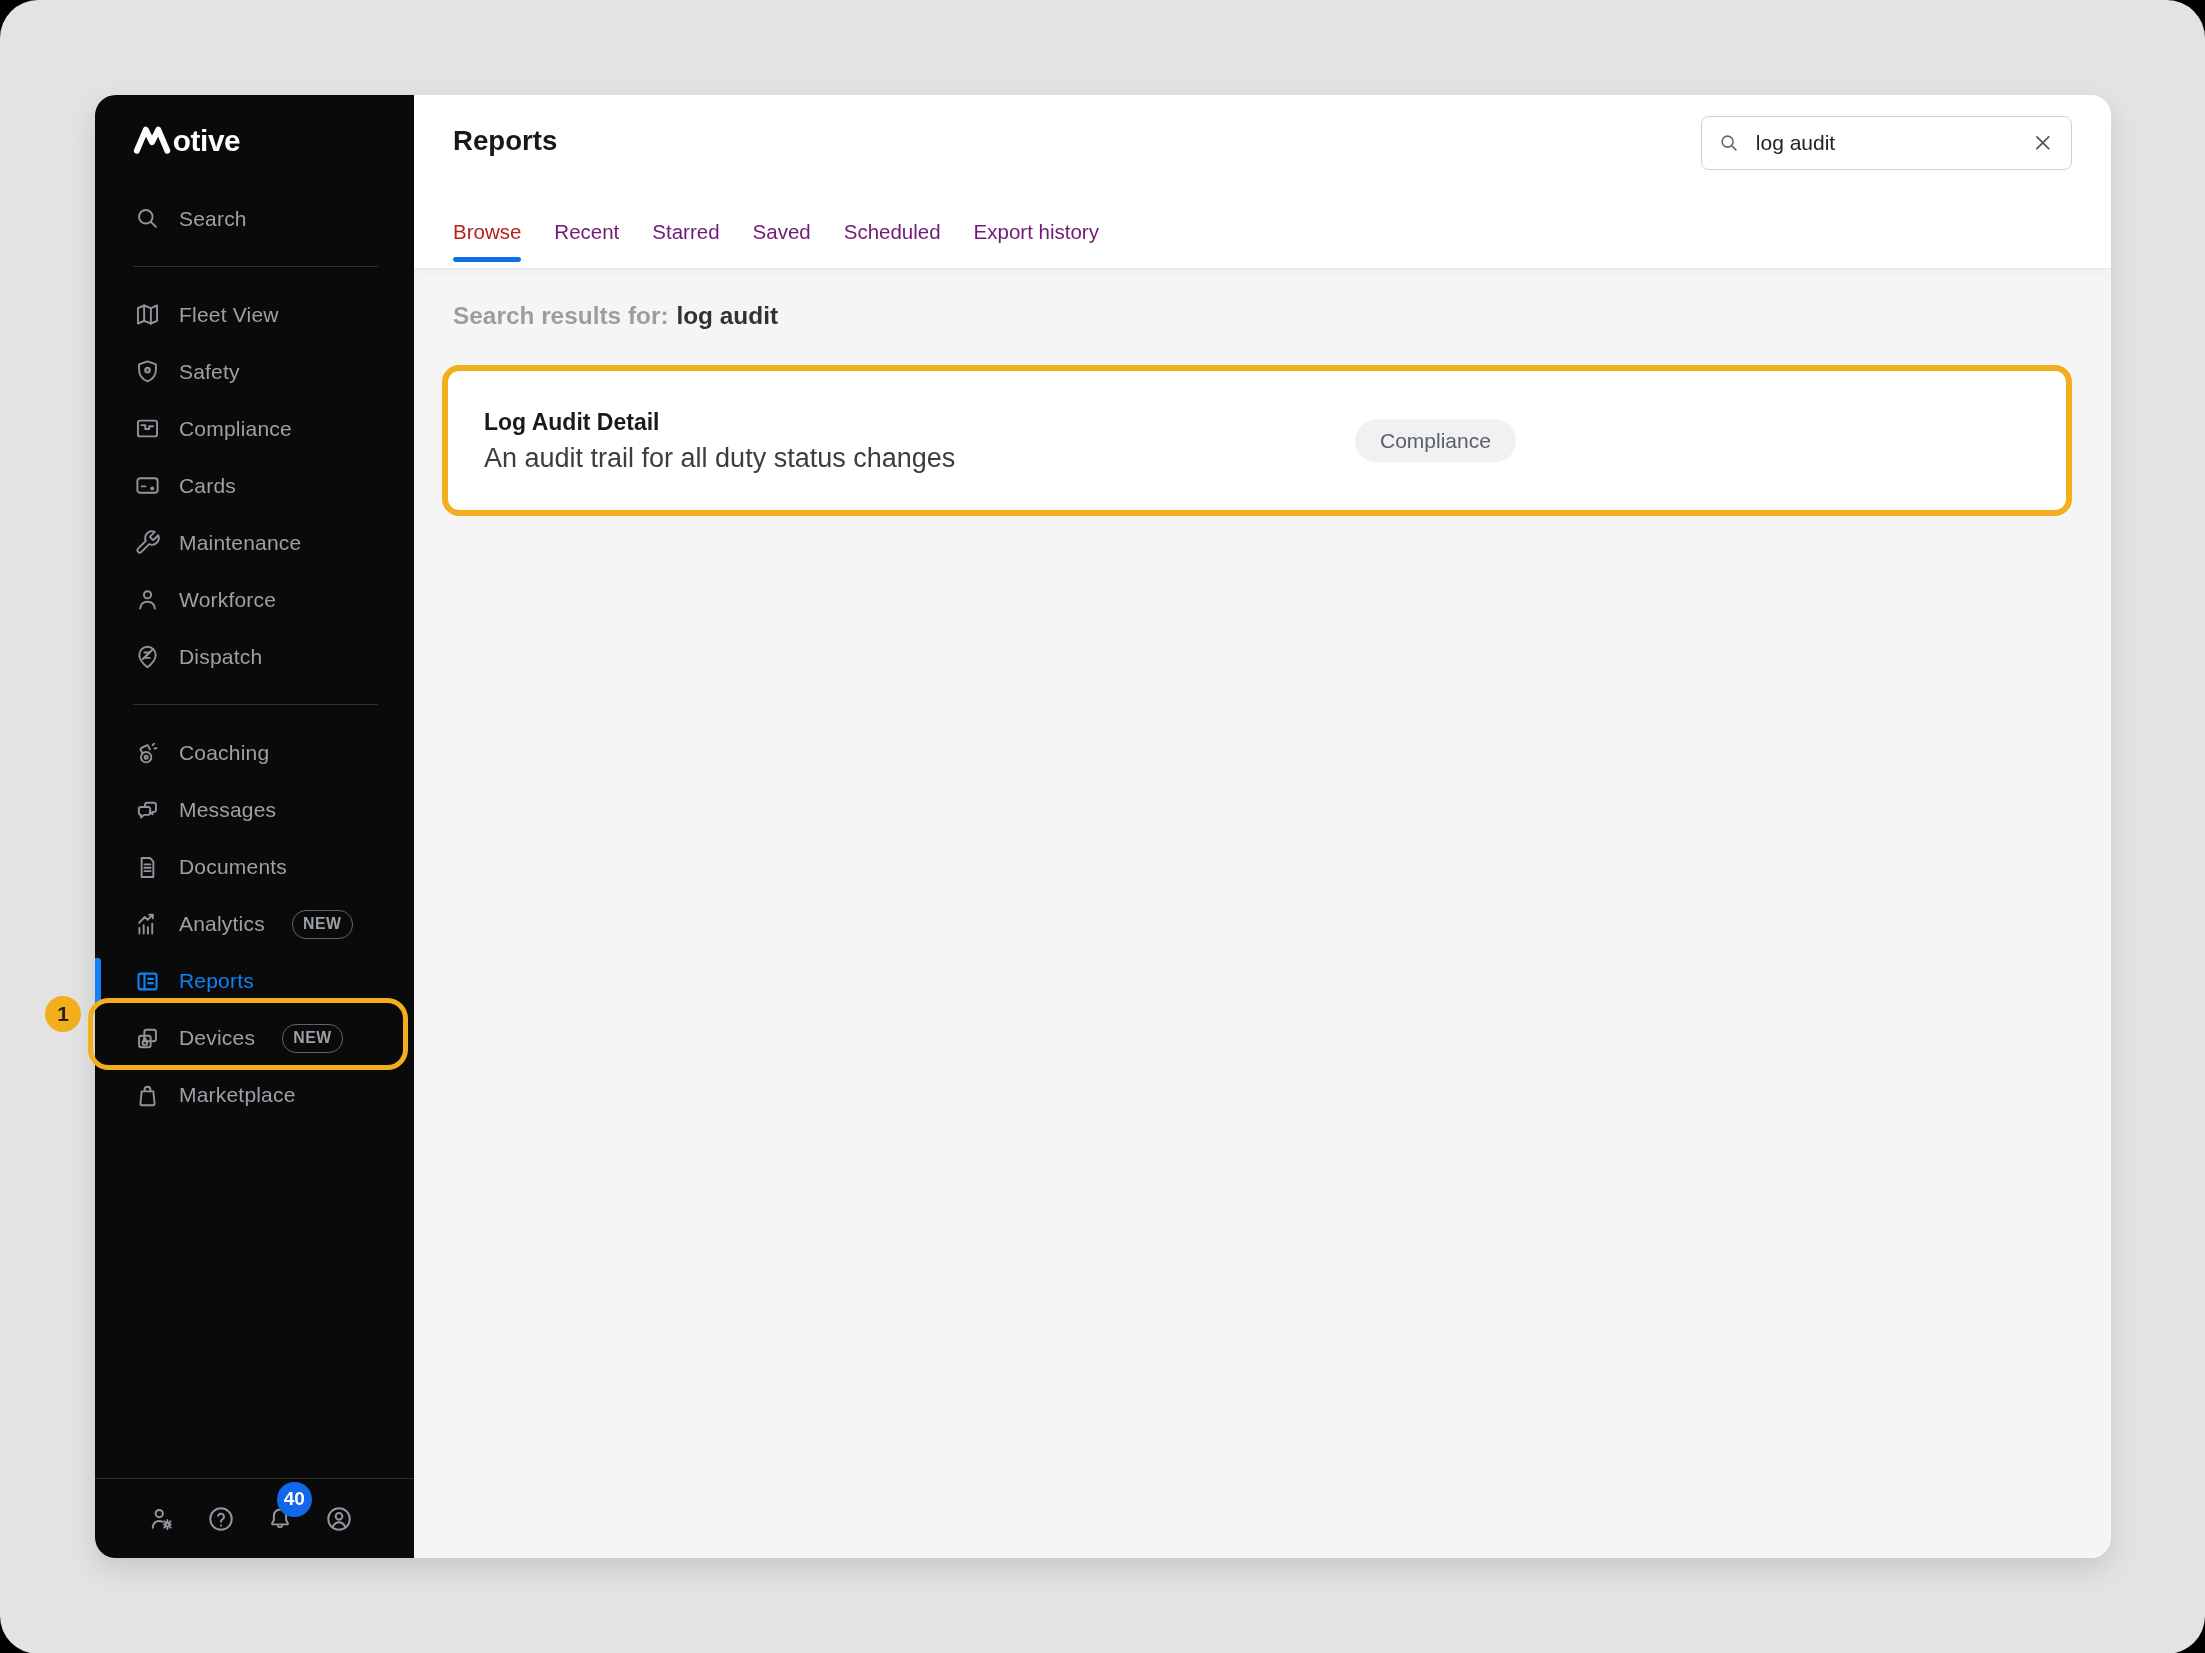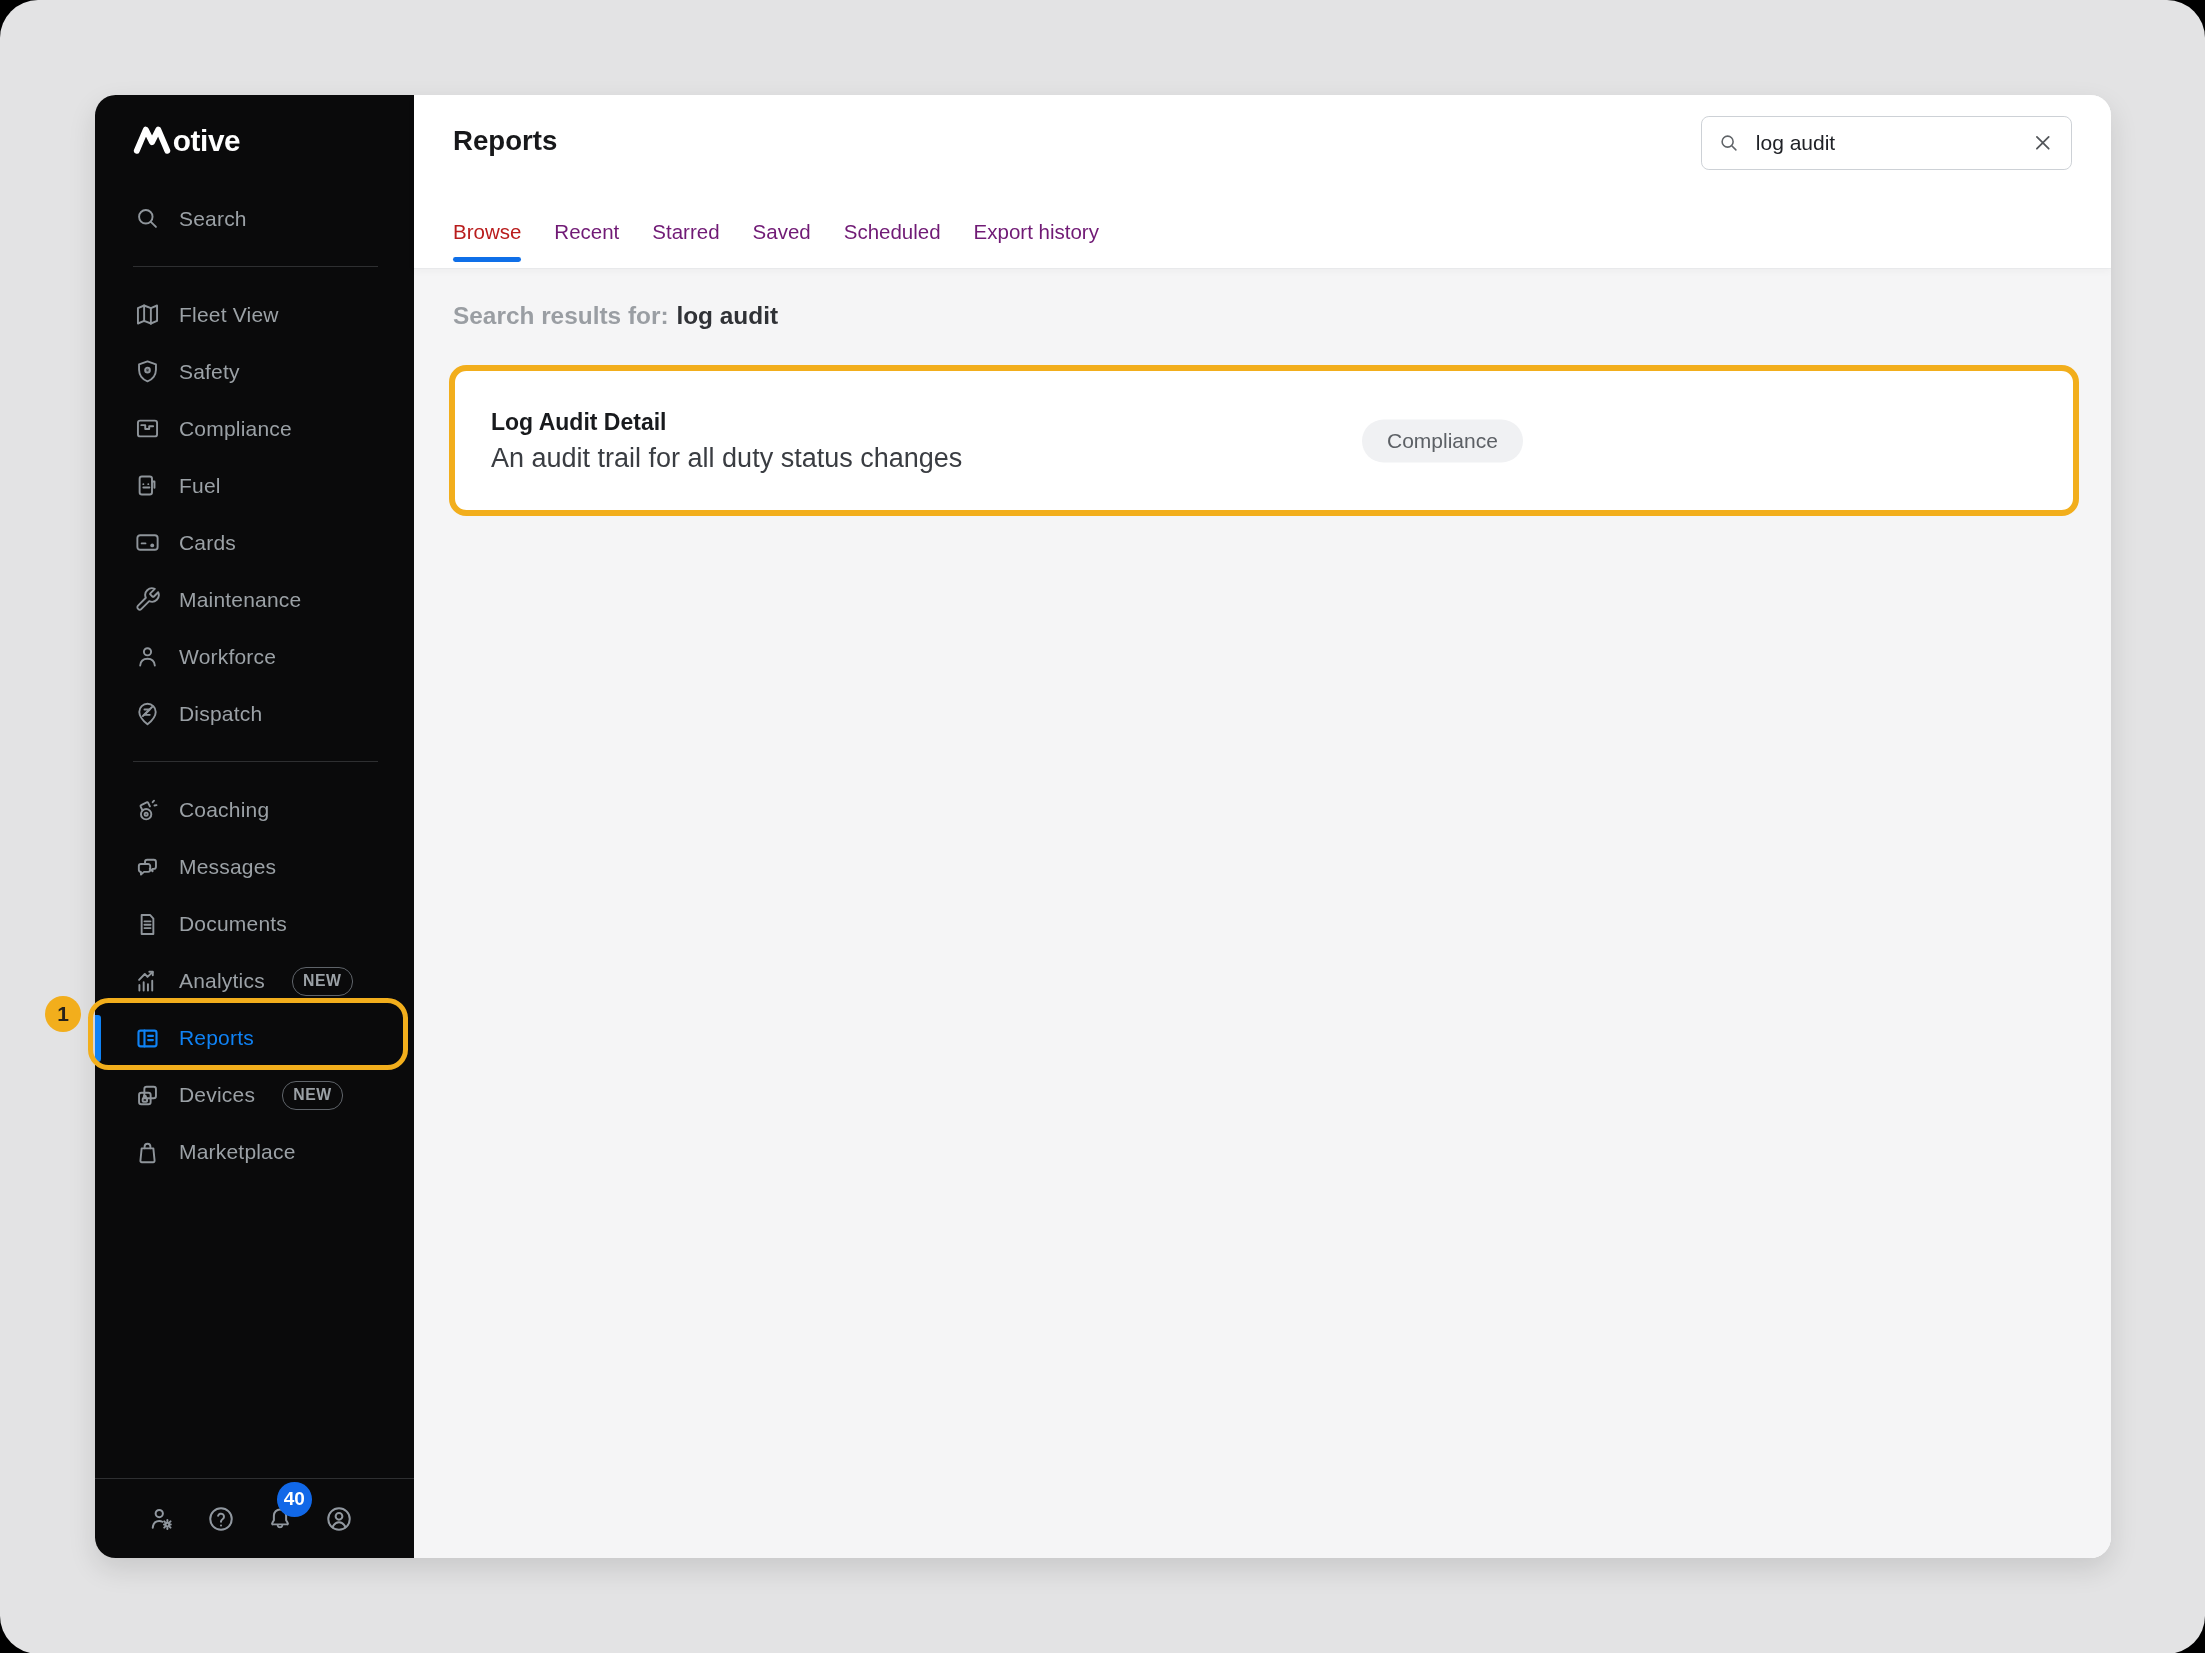--- a/index.html
+++ b/index.html
@@ -45,21 +45,21 @@
              background:#fff;display:flex;align-items:center;padding:0 15.8px;box-sizing:border-box;}
   .searchbox svg{flex-shrink:0;}
   .searchbox input{border:none;outline:none;background:transparent;font-size:21px;color:#202227;margin-left:14px;flex:1;
                    font-family:"Liberation Sans","DejaVu Sans",sans-serif;}
   .clear-btn{width:25px;height:25px;color:#54575b;cursor:pointer;background:none;border:none;padding:0;}
 
   .results-heading{position:absolute;left:39px;top:207px;font-size:24.4px;font-weight:700;}
   .rh-prefix{color:#9a9ea3;}
   .rh-query{color:#303236;margin-left:7.9px;}
 
-  .card{position:absolute;left:35px;top:270px;width:1630px;height:151px;background:#fff;border:6.3px solid #f2ae1c;
+  .card{position:absolute;left:28px;top:270px;width:1630px;height:151px;background:#fff;border:6.3px solid #f2ae1c;
         border-radius:17.3px;box-sizing:border-box;cursor:pointer;}
   .card-text{position:absolute;left:36px;top:50%;transform:translateY(-50%);}
   .card-title{font-size:23px;font-weight:700;color:#181a1d;margin-bottom:7px;}
   .card-desc{font-size:27px;color:#3a3d42;}
   .card-badge{position:absolute;left:907px;top:50%;transform:translateY(-50%);height:43px;padding:0 25px;
               border-radius:22px;background:#f0f1f3;color:#5c6065;font-size:21px;display:flex;align-items:center;}
 
   
   .ann-ring{position:absolute;left:88px;top:998px;width:320px;height:72px;border:5.5px solid #f2ae1c;
             border-radius:20.5px;box-sizing:border-box;pointer-events:none;z-index:10;}
@@ -115,31 +115,20 @@
       <div class="srow">
         <span class="sicon">
           <svg viewBox="0 0 24 24" fill="none" stroke="currentColor" stroke-width="1.7" stroke-linecap="round" stroke-linejoin="round">
               <rect x="3.5" y="5" width="17" height="14" rx="2"></rect>
               <path d="M6.5 9h3.5v3.5h3.5V10H17"></path>
             </svg>
         </span>
         <span class="slabel">Compliance</span>
       </div>
 
-      <div class="srow">
-        <span class="sicon">
-          <svg viewBox="0 0 24 24" fill="none" stroke="currentColor" stroke-width="1.7" stroke-linecap="round" stroke-linejoin="round">
-              <rect x="5" y="4" width="11" height="16" rx="2"></rect>
-              <path d="M8.3 10.8h.01M12.7 10.8h.01"></path>
-              <path d="M8.3 13.8h5.4"></path>
-              <path d="M16 8.5h2.2v5.5"></path>
-            </svg>
-        </span>
-        <span class="slabel">Fuel</span>
-      </div>
 
       <div class="srow">
         <span class="sicon">
           <svg viewBox="0 0 24 24" fill="none" stroke="currentColor" stroke-width="1.7" stroke-linecap="round" stroke-linejoin="round">
               <rect x="3" y="5.5" width="18" height="13" rx="2.5"></rect>
               <path d="M6.8 12.8h3.4"></path>
               <circle cx="16.2" cy="14.6" r="1.7" fill="currentColor" stroke="none"></circle>
             </svg>
         </span>
         <span class="slabel">Cards</span>

